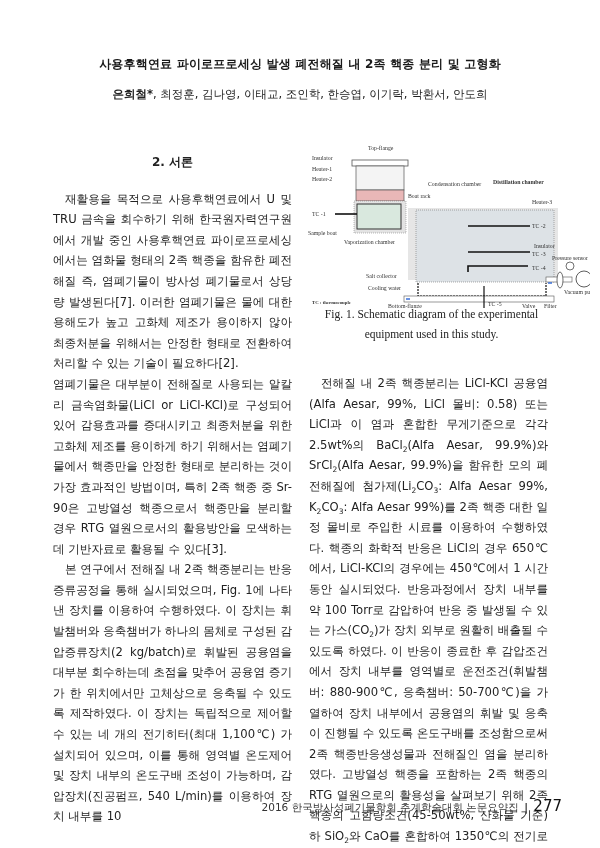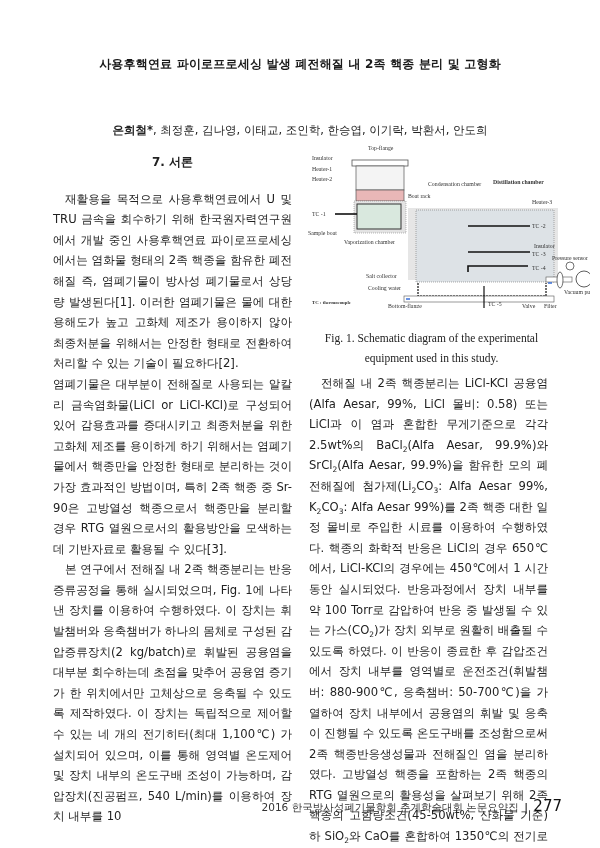--- a/index.html
+++ b/index.html
@@ -1,45 +1,45 @@
 <!DOCTYPE html>
 <html><head>
 <meta charset="utf-8">
 <style>
   html, body { margin: 0; padding: 0; background: #ffffff; }
   body { width: 600px; height: 848px; position: relative; overflow: hidden; color: #222; font-family: "DejaVu Sans", sans-serif; }
   .title { position: absolute; left: 0; right: 0; top: 56px; text-align: center; font-size: 12px; font-weight: bold; letter-spacing: 0.2px; color: #1a1a1a; }
-  .authors { position: absolute; left: 0; right: 0; top: 85px; text-align: center; font-size: 11.5px; line-height: 18.5px; color: #222; margin-top: 36px; }
+  .authors { position: absolute; left: 0; right: 0; top: 85px; text-align: center; font-size: 11.5px; line-height: 18.5px; color: #222; }
   .authors .first { font-weight: bold; }
   .col { position: absolute; font-size: 11.6px; line-height: 20.6px; text-align: justify; color: #222; }
   .col p { margin: 0; text-indent: 12px; }
   .col p.noindent { text-indent: 0; }
   .left { left: 53px; width: 239px; }
   .right { left: 309px; width: 239px; }
   .sec-head { text-align: center; font-weight: bold; font-size: 12px; margin: 0; }
   sub, sup { font-size: 7.5px; line-height: 0; }
   .figure { position: absolute; left: 308px; top: 138px; width: 282px; height: 170px; }
   .figure svg text { font-family: "Liberation Serif", serif; font-size: 5.8px; fill: #333; }
-  .caption { position: absolute; left: 309px; top: 328px; width: 245px; text-align: center; font-family: "Liberation Serif", serif; font-size: 11.5px; line-height: 20px; color: #222; }
+  .caption { position: absolute; left: 309px; top: 304px; width: 245px; text-align: center; font-family: "Liberation Serif", serif; font-size: 11.5px; line-height: 20px; color: #222; }
   .footer { position: absolute; right: 38px; top: 797px; font-size: 10.5px; color: #333; }
   .footer .bar { font-weight: bold; margin: 0 2px; }
   .footer .pnum { font-weight: normal; font-size: 15px; color: #111; }
 </style>
 </head>
 <body>
 
 <div class="title">사용후핵연료 파이로프로세싱 발생 폐전해질 내 2족 핵종 분리 및 고형화</div>
 
 <div class="authors">
   <div><span class="first">은희철*</span><span>, 최정훈, 김나영, 이태교, 조인학, 한승엽, 이기락, 박환서, 안도희</span></div>
 </div>
 
 <div class="col left" style="top:152px;">
-  <p class="sec-head" style="margin-bottom:16px;text-indent:0;">7. 서론</p>
-  <p>재활용을 목적으로 사용후핵연료에서 U 및 TRU 금속을 회수하기 위해 한국원자력연구원에서 개발 중인 사용후핵연료 파이로프로세싱에서는 염화물 형태의 2족 핵종을 함유한 폐전해질 즉, 염폐기물이 방사성 폐기물로서 상당량 발생된다[1]. 이러한 염폐기물은 물에 대한 용해도가 높고 고화체 제조가 용이하지 않아 최종처분을 위해서는 안정한 형태로 전환하여 처리할 수 있는 기술이 필요하다[2].</p>
+  <p class="sec-head" style="margin-bottom:16px;text-indent:0;">2. 서론</p>
+  <p>재활용을 목적으로 사용후핵연료에서 U 및 TRU 금속을 회수하기 위해 한국원자력연구원에서 개발 중인 사용후핵연료 파이로프로세싱에서는 염화물 형태의 2족 핵종을 함유한 폐전해질 즉, 염폐기물이 방사성 폐기물로서 상당량 발생된다[7]. 이러한 염폐기물은 물에 대한 용해도가 높고 고화체 제조가 용이하지 않아 최종처분을 위해서는 안정한 형태로 전환하여 처리할 수 있는 기술이 필요하다[2].</p>
   <p class="noindent">염폐기물은 대부분이 전해질로 사용되는 알칼리 금속염화물(LiCl or LiCl-KCl)로 구성되어 있어 감용효과를 증대시키고 최종처분을 위한 고화체 제조를 용이하게 하기 위해서는 염폐기물에서 핵종만을 안정한 형태로 분리하는 것이 가장 효과적인 방법이며, 특히 2족 핵종 중 Sr-90은 고방열성 핵종으로서 핵종만을 분리할 경우 RTG 열원으로서의 활용방안을 모색하는데 기반자료로 활용될 수 있다[3].</p>
   <p><span>본 연구에서 전해질 내 2족 핵종분리는 반응증류공정을 통해 실시되었으며, Fig. 1에 나타낸 장치를 이용하여 수행하였다. 이 장치는 휘발챔버와 응축챔버가 하나의 몸체로 구성된 감압증류장치(2 kg/batch)로 휘발된 공융염을 대부분 회수하는데 초점을 맞추어 공융염 증기가 한 위치에서만 고체상으로 응축될 수 있도록 제작하였다. 이 장치는 독립적으로 제어할 수 있는 네 개의 전기히터(최대 1,100℃) 가 설치되어 있으며, 이를 통해 영역별 온도제어 및 장치 내부의 온도구배 조성이 가능하며, 감압장치(진공펌프, 540 L/min)를 이용하여 장치 내부를 10</span></p>
 </div>
 
 <div class="figure">
   <svg width="282" height="170" viewBox="0 0 282 170">
 
     <rect x="44" y="22" width="56" height="6" fill="#fff" stroke="#555" stroke-width="0.8"></rect>
 
     <rect x="48" y="28" width="48" height="24" fill="#f4f4f4" stroke="#555" stroke-width="0.7"></rect>

